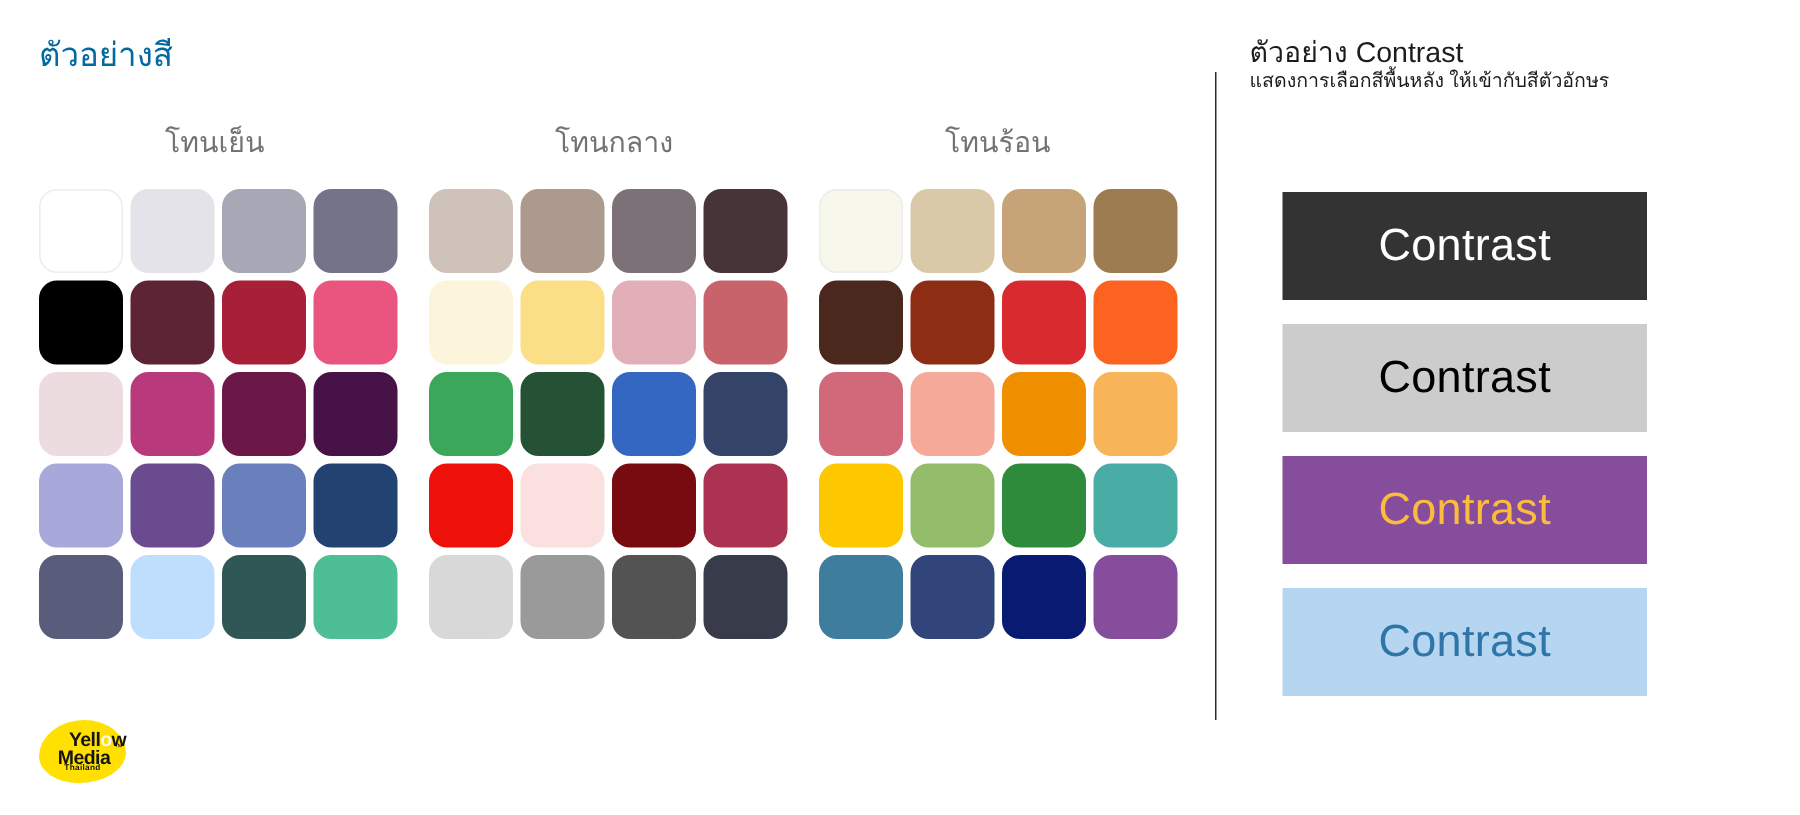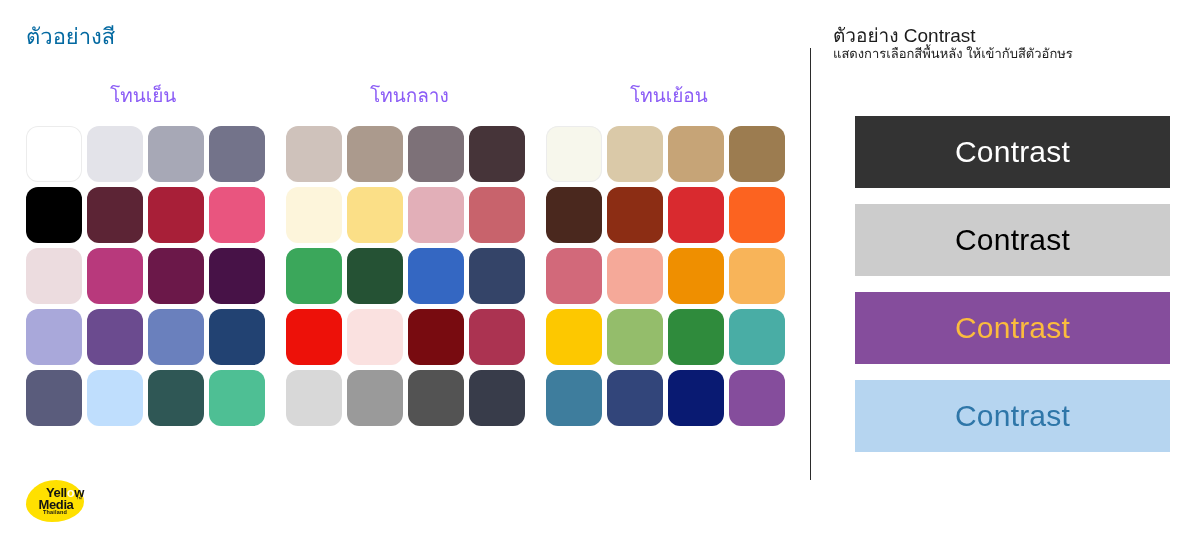--- a/index.html
+++ b/index.html
@@ -14,21 +14,21 @@
   #left-panel{ position:absolute; left:0; top:0; width:810px; height:543px; }
 
   .section-title{
     position:absolute; left:26px; top:24px;
     font-size:22px; line-height:1.2; color:#0369a1; white-space:nowrap;
   }
 
   #tone-labels{ position:absolute; left:0; top:84px; width:810px; height:26px; }
   .tone-label{
     position:absolute; top:0; font-size:19px; line-height:1.3;
-    color:#8b5cf6; white-space:nowrap;
+    color:#737373; white-space:nowrap;
   }
   .tone-label.g0{ left:110px; }
   .tone-label.g1{ left:370px; }
   .tone-label.g2{ left:630px; }
 
   #swatch-area{ position:absolute; left:0; top:126px; width:810px; height:316px; }
   .swatch-grid{
     position:absolute; top:0; width:238px;
     display:grid; grid-template-columns:repeat(4,56px);
     grid-auto-rows:56px; column-gap:5px; row-gap:5px;
@@ -84,39 +84,39 @@
   #contrast-title{
     position:absolute; left:0; top:24px;
     font-size:19px; line-height:1.25; color:#1c1c1c; white-space:nowrap;
   }
   #contrast-subtitle{
     position:absolute; left:0; top:46px;
     font-size:13px; line-height:1.3; color:#1c1c1c; white-space:nowrap;
   }
   #contrast-bars{ position:absolute; left:22px; top:116px; width:285px; }
   .contrast-bar{
-    width:315px; height:72px; margin-bottom:16px;
-    display:flex; align-items:center; justify-content:center;
+    width:243px; height:72px; margin-bottom:16px;
+    display:flex; align-items:center; justify-content:center;margin-top:12px;
   }
   .contrast-bar:last-child{ margin-bottom:0; }
   .contrast-bar span{
     font-size:30px; line-height:1; letter-spacing:.2px;
   }
 </style>
 </head>
 <body>
 
 <div id="left-panel">
 
   <div class="section-title">ตัวอย่างสี</div>
 
   <div id="tone-labels">
       <div class="tone-label g0">โทนเย็น</div>
       <div class="tone-label g1">โทนกลาง</div>
-      <div class="tone-label g2">โทนเย้อน</div>
+      <div class="tone-label g2">โทนร้อน</div>
     </div>
 
   <div id="swatch-area">
       <div class="swatch-grid g0">
         <div class="swatch light-edge" title="#ffffff" style="background: rgb(255, 255, 255);"></div>
         <div class="swatch" title="#e3e3e9" style="background: rgb(227, 227, 233);"></div>
         <div class="swatch" title="#a7a8b6" style="background: rgb(167, 168, 182);"></div>
         <div class="swatch" title="#73738a" style="background: rgb(115, 115, 138);"></div>
         <div class="swatch" title="#000000" style="background: rgb(0, 0, 0);"></div>
         <div class="swatch" title="#5c2435" style="background: rgb(92, 36, 53);"></div>

